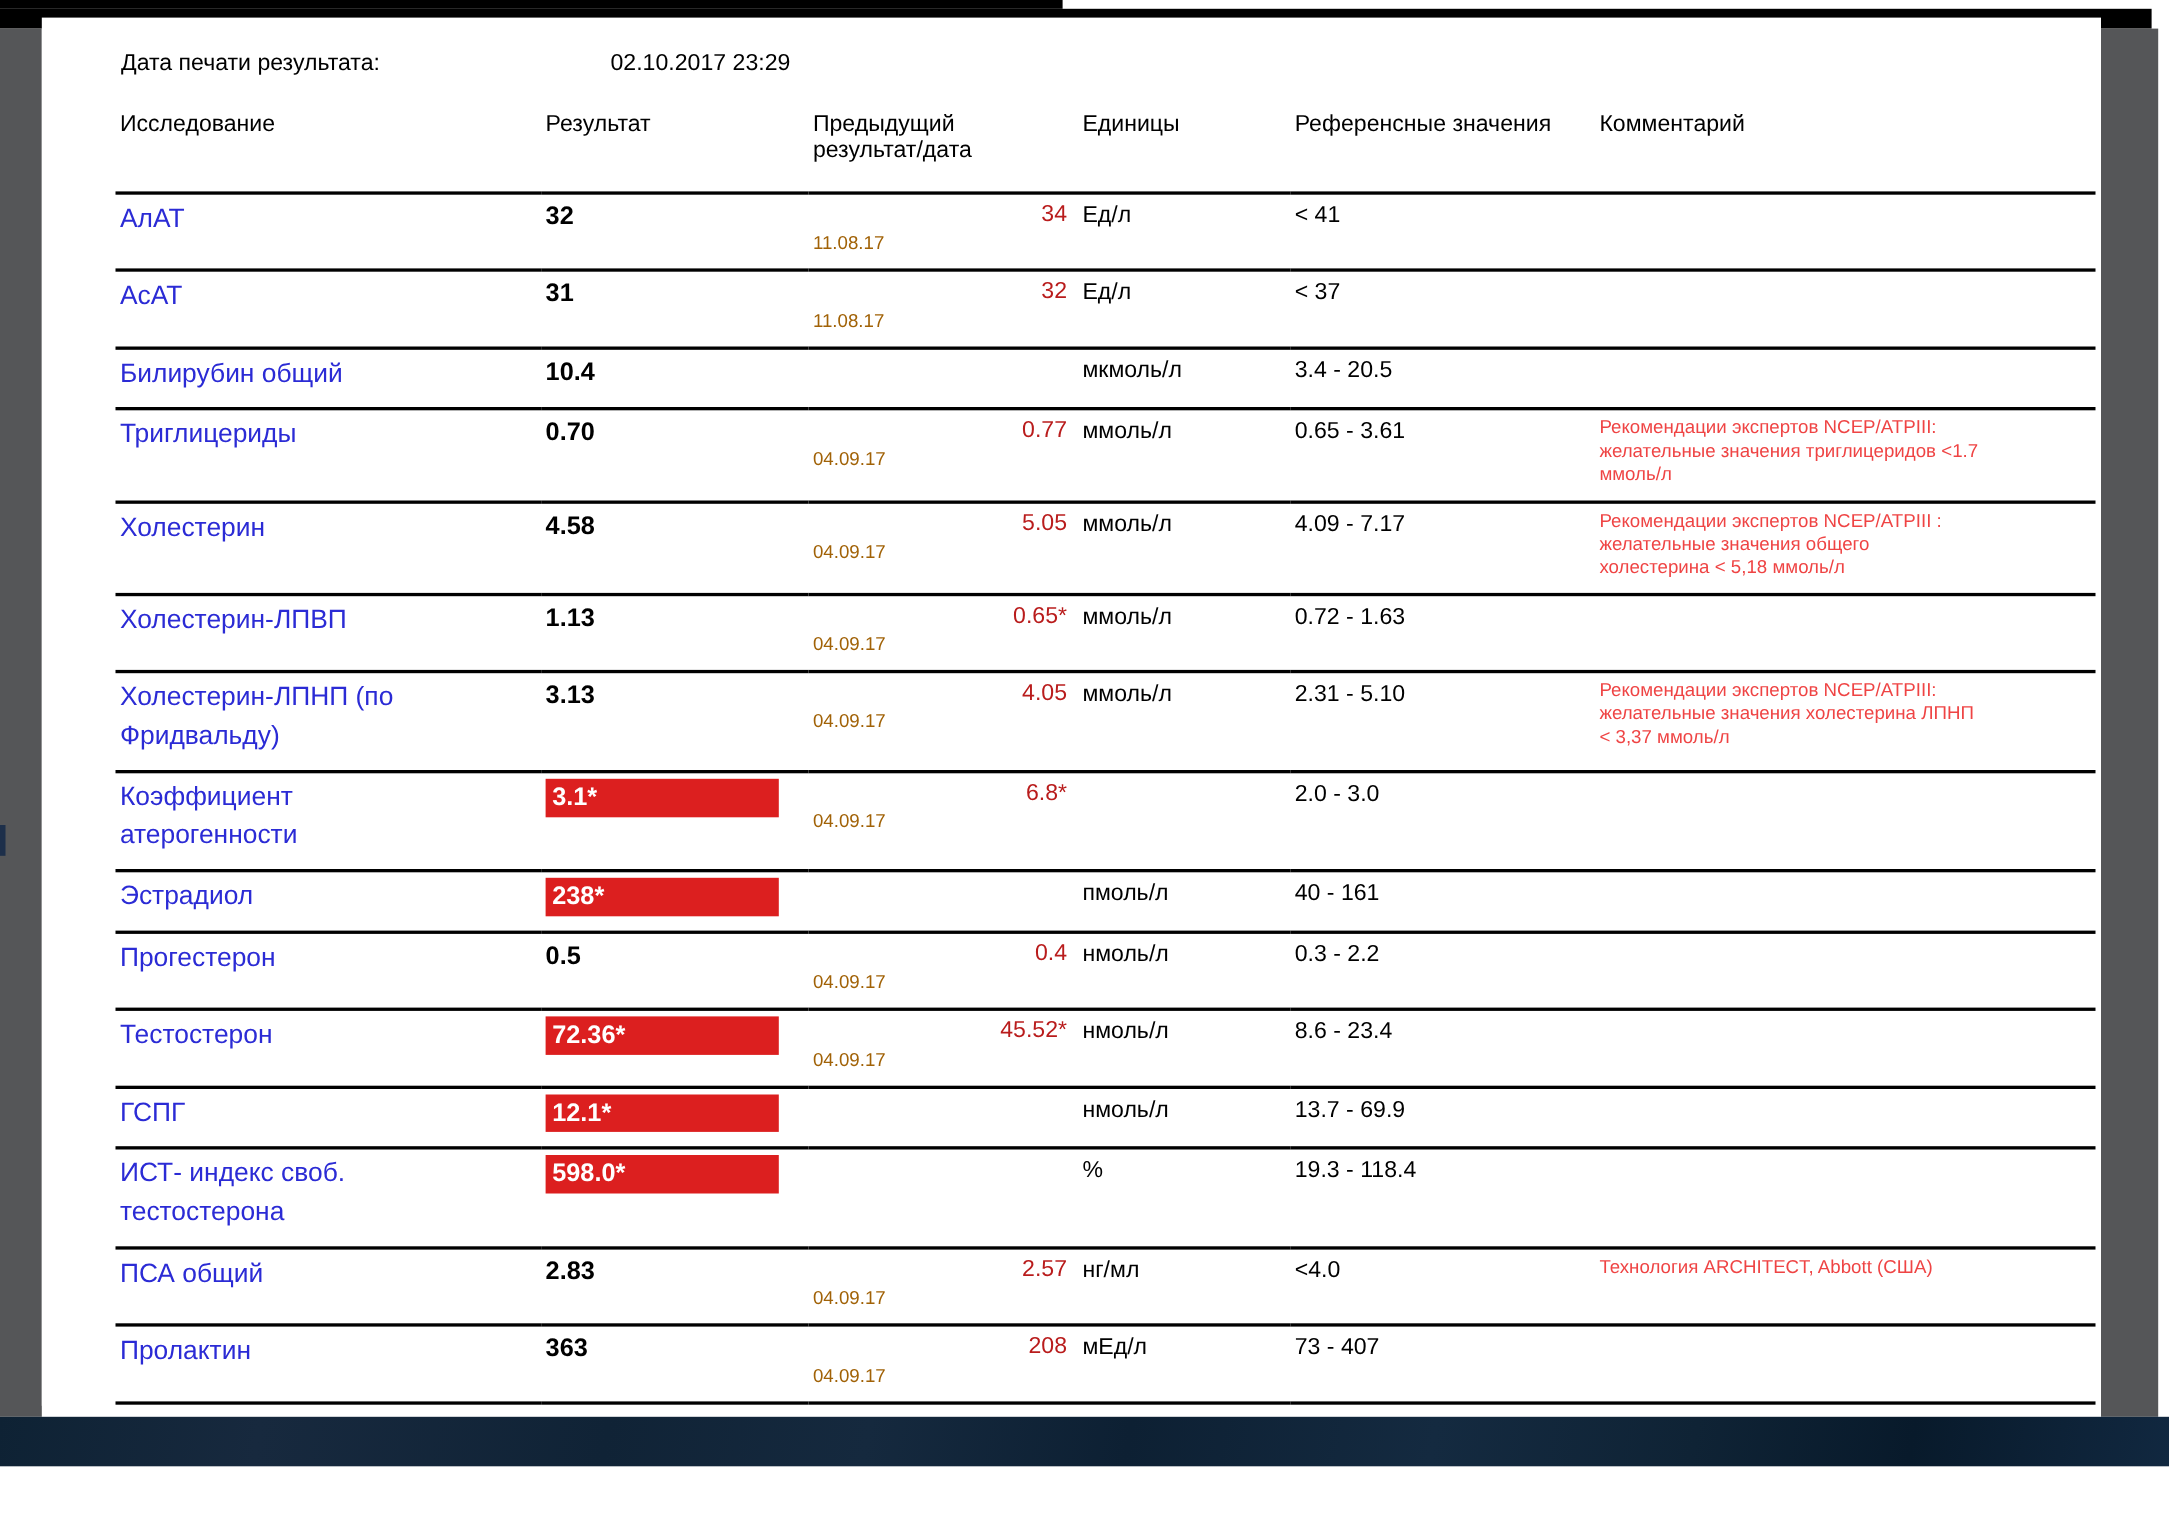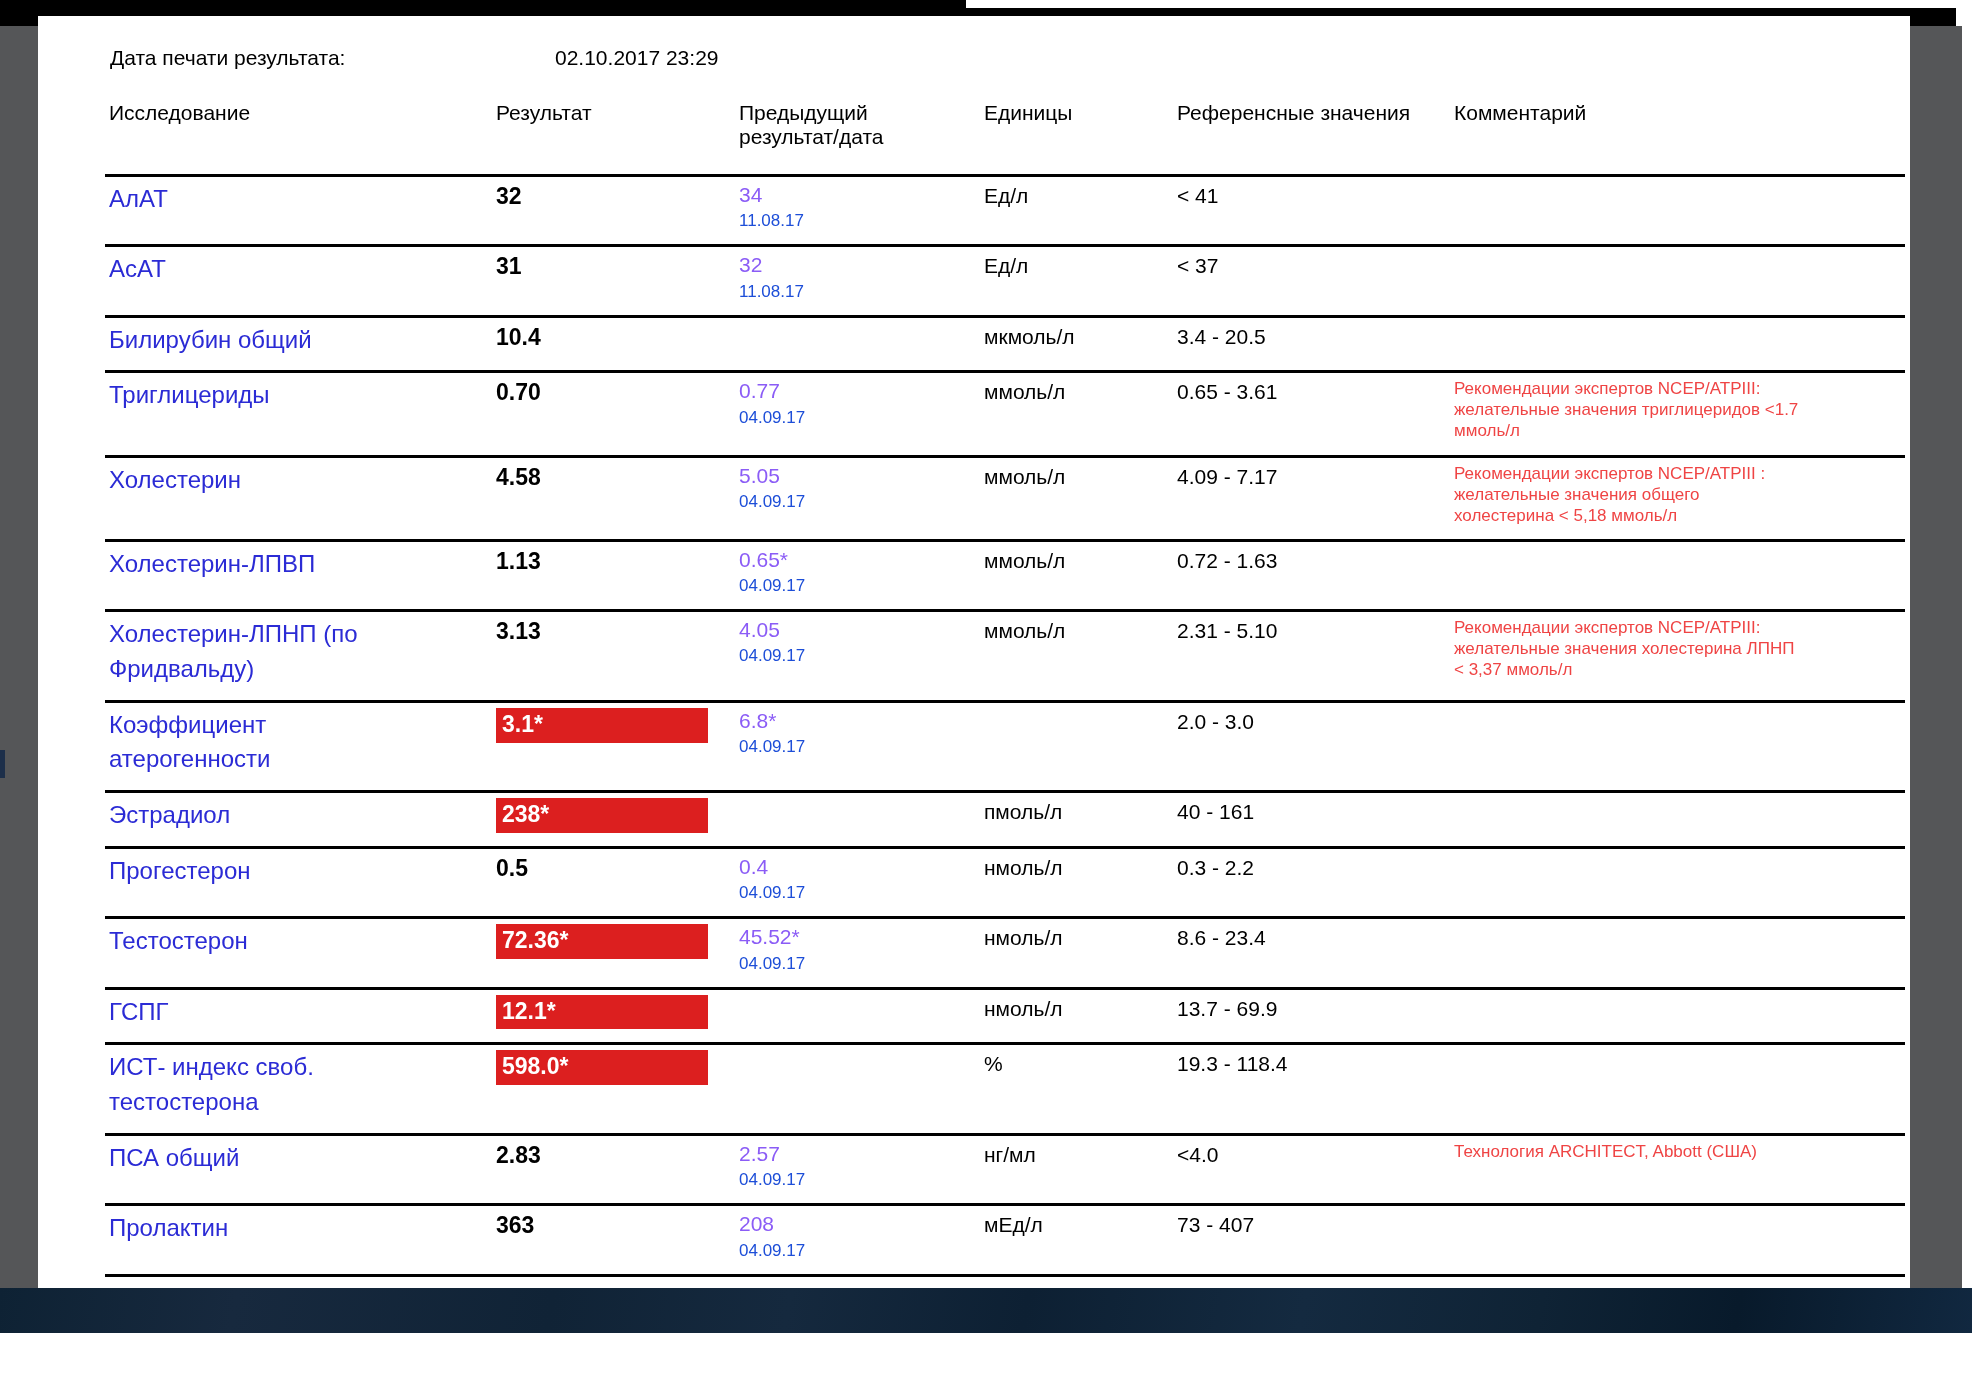--- a/index.html
+++ b/index.html
@@ -57,22 +57,22 @@
 
   .test-name {
     display: inline-block; max-width: 310px;
     color: #2b2bd5; font-size: 24px; line-height: 1.45;
   }
   .result-val { font-size: 23px; font-weight: bold; color: #000; line-height: 1.3; }
   .result-val.abnormal {
     display: inline-block; width: 212px;
     background: #dc1f1f; color: #fff; padding: 2px 0 3px 6px;
   }
-  .prev-val  { display: block; font-size: 21px; color: #8b5cf6; line-height: 1.25; }
-  .prev-date { display: block; font-size: 17px; color: #1d4ed8; margin-top: 3px; }
+  .prev-val  { display: block; font-size: 21px; color: #b91c1c; line-height: 1.25; text-align: right; }
+  .prev-date { display: block; font-size: 17px; color: #a16207; margin-top: 3px; }
   .units-val, .ref-val { font-size: 21px; color: #000000; line-height: 1.3; margin-top: 18px; }
   .comment-val {
     display: block; max-width: 345px;
     font-size: 17px; line-height: 1.24; color: #ef4444;
   }
 
   .note-asterisk { margin: 16px 0 0 72px; font-size: 18px; color: #000; }
 </style>
 </head>
 <body>

